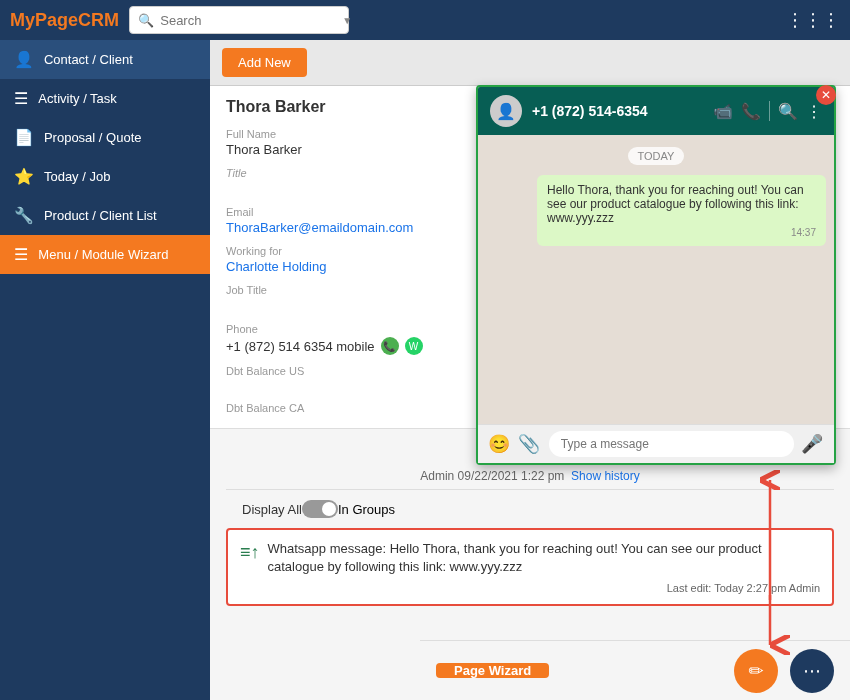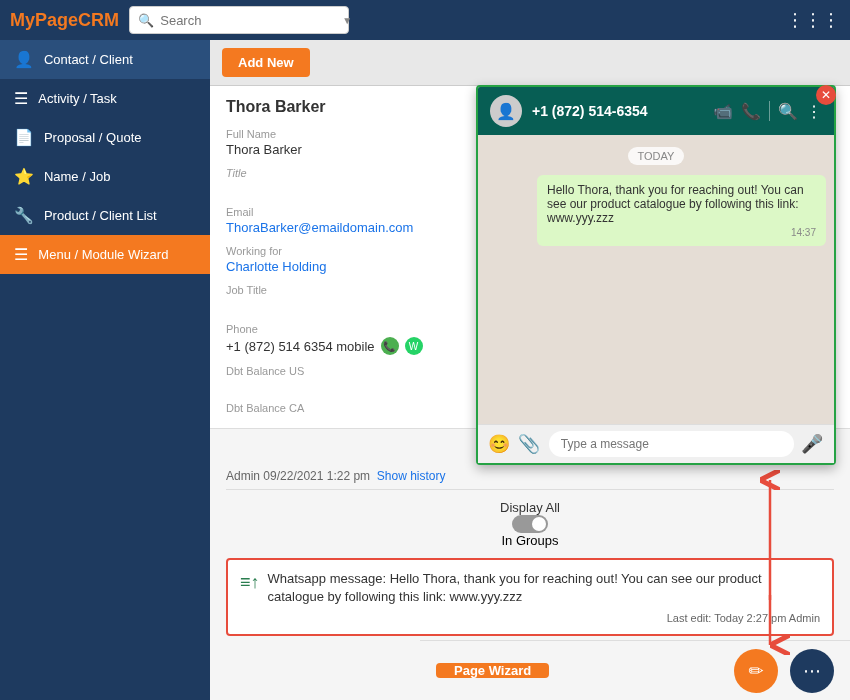--- a/index.html
+++ b/index.html
@@ -89,21 +89,21 @@
       padding: 8px 12px;
       border-bottom: 1px solid #ccc;
     }
     .add-new-btn {
       background: #f47920;
       color: white;
       border: none;
       padding: 7px 16px;
       border-radius: 4px;
       font-size: 13px;
-      font-weight: bold;
+      font-weight: normal;
       cursor: pointer;
     }
 
     
     .contact-panel {
       background: white;
       padding: 12px 16px;
       border-bottom: 1px solid #ddd;
     }
     .contact-name-header {
@@ -162,36 +162,35 @@
       text-align: right;
       padding: 4px 0;
     }
 
     
     .activity-section {
       padding: 10px 16px;
       background: #f5f5f5;
     }
     .activity-meta {
-      text-align: left;
+      text-align: center;
       font-size: 12px;
       color: #666;
       margin-bottom: 4px;
     }
     .show-history-link {
       color: #1a73e8;
       font-size: 12px;
       cursor: pointer;
     }
 
     .display-row {
       display: flex;
       align-items: center;
       margin: 10px 16px;
-      flex-direction: column;
     }
     .display-label { font-size: 13px; color: #333; }
     .toggle-switch {
       width: 36px; height: 18px;
       background: #999;
       border-radius: 9px;
       position: relative;
     }
     .toggle-knob {
       width: 14px; height: 14px;
@@ -434,21 +433,21 @@
     <div class="sidebar-item">
       <span class="sidebar-icon">☰</span>
       <span>Activity / Task</span>
     </div>
     <div class="sidebar-item">
       <span class="sidebar-icon">📄</span>
       <span>Proposal / Quote</span>
     </div>
     <div class="sidebar-item">
       <span class="sidebar-icon">⭐</span>
-      <span>Name / Job</span>
+      <span>Today / Job</span>
     </div>
     <div class="sidebar-item">
       <span class="sidebar-icon">🔧</span>
       <span>Product / Client List</span>
     </div>
     <div class="sidebar-item orange">
       <span class="sidebar-icon">☰</span>
       <span>Menu / Module Wizard</span>
     </div>
   </div>

